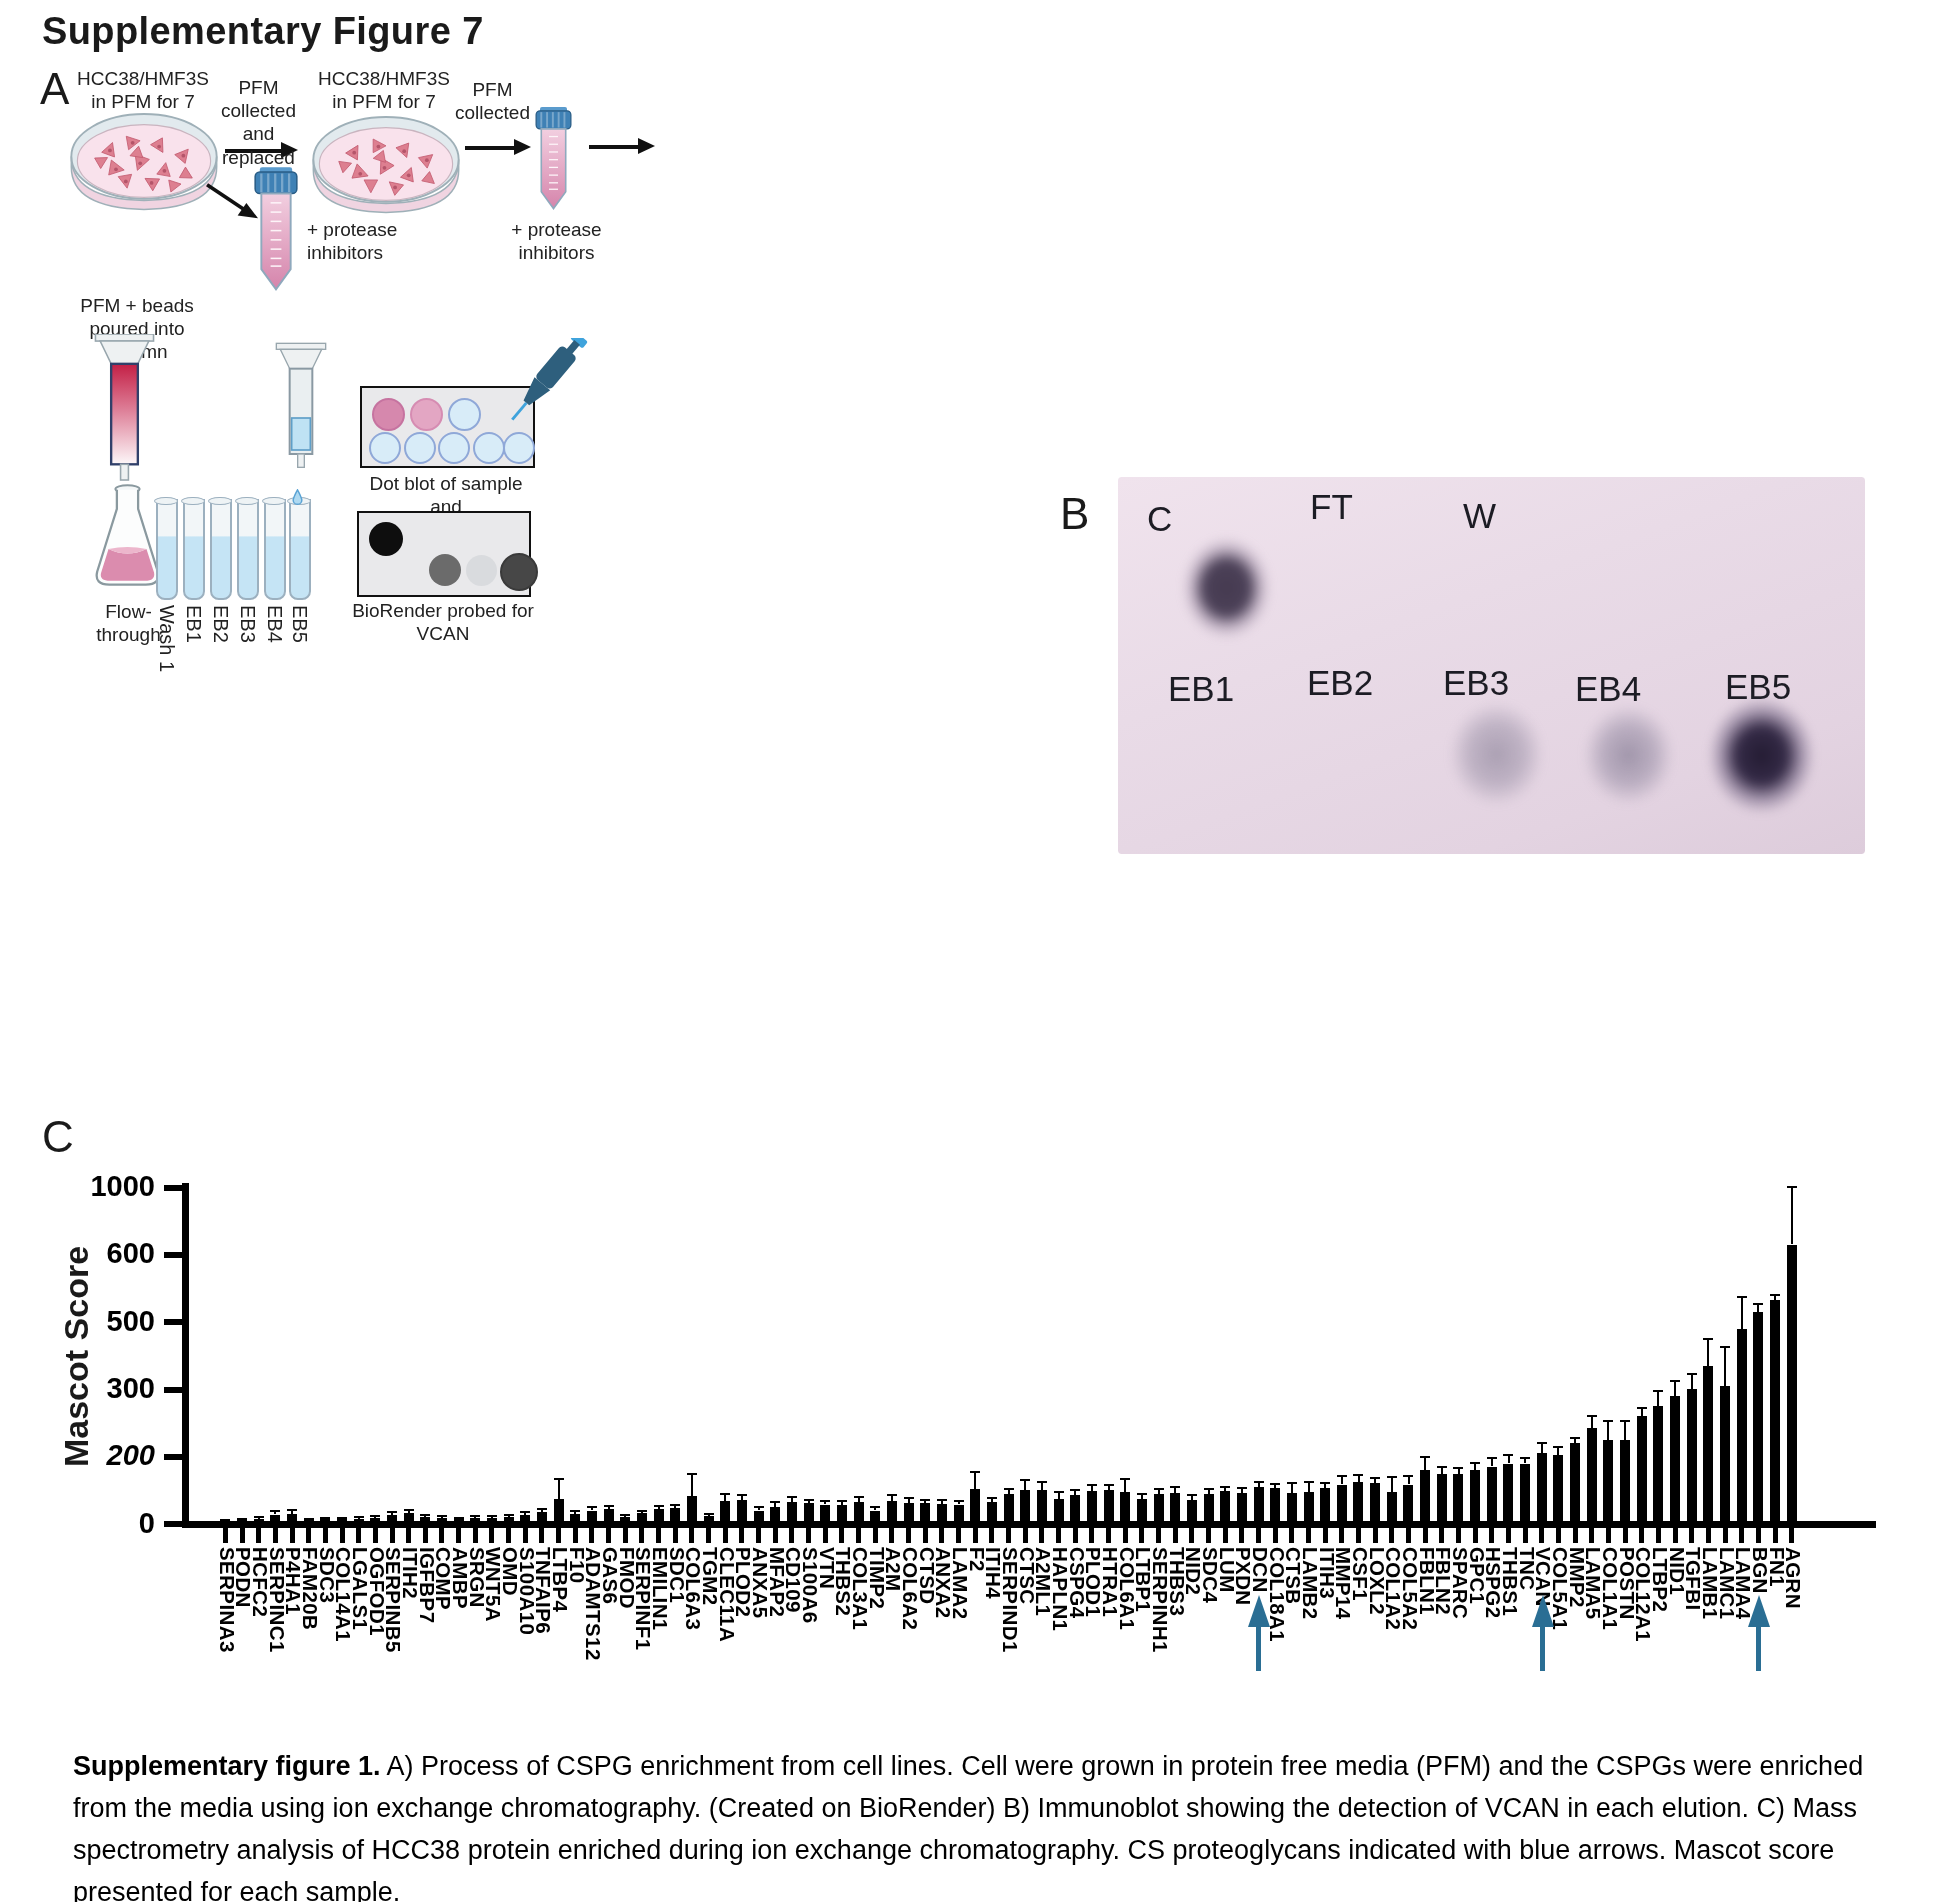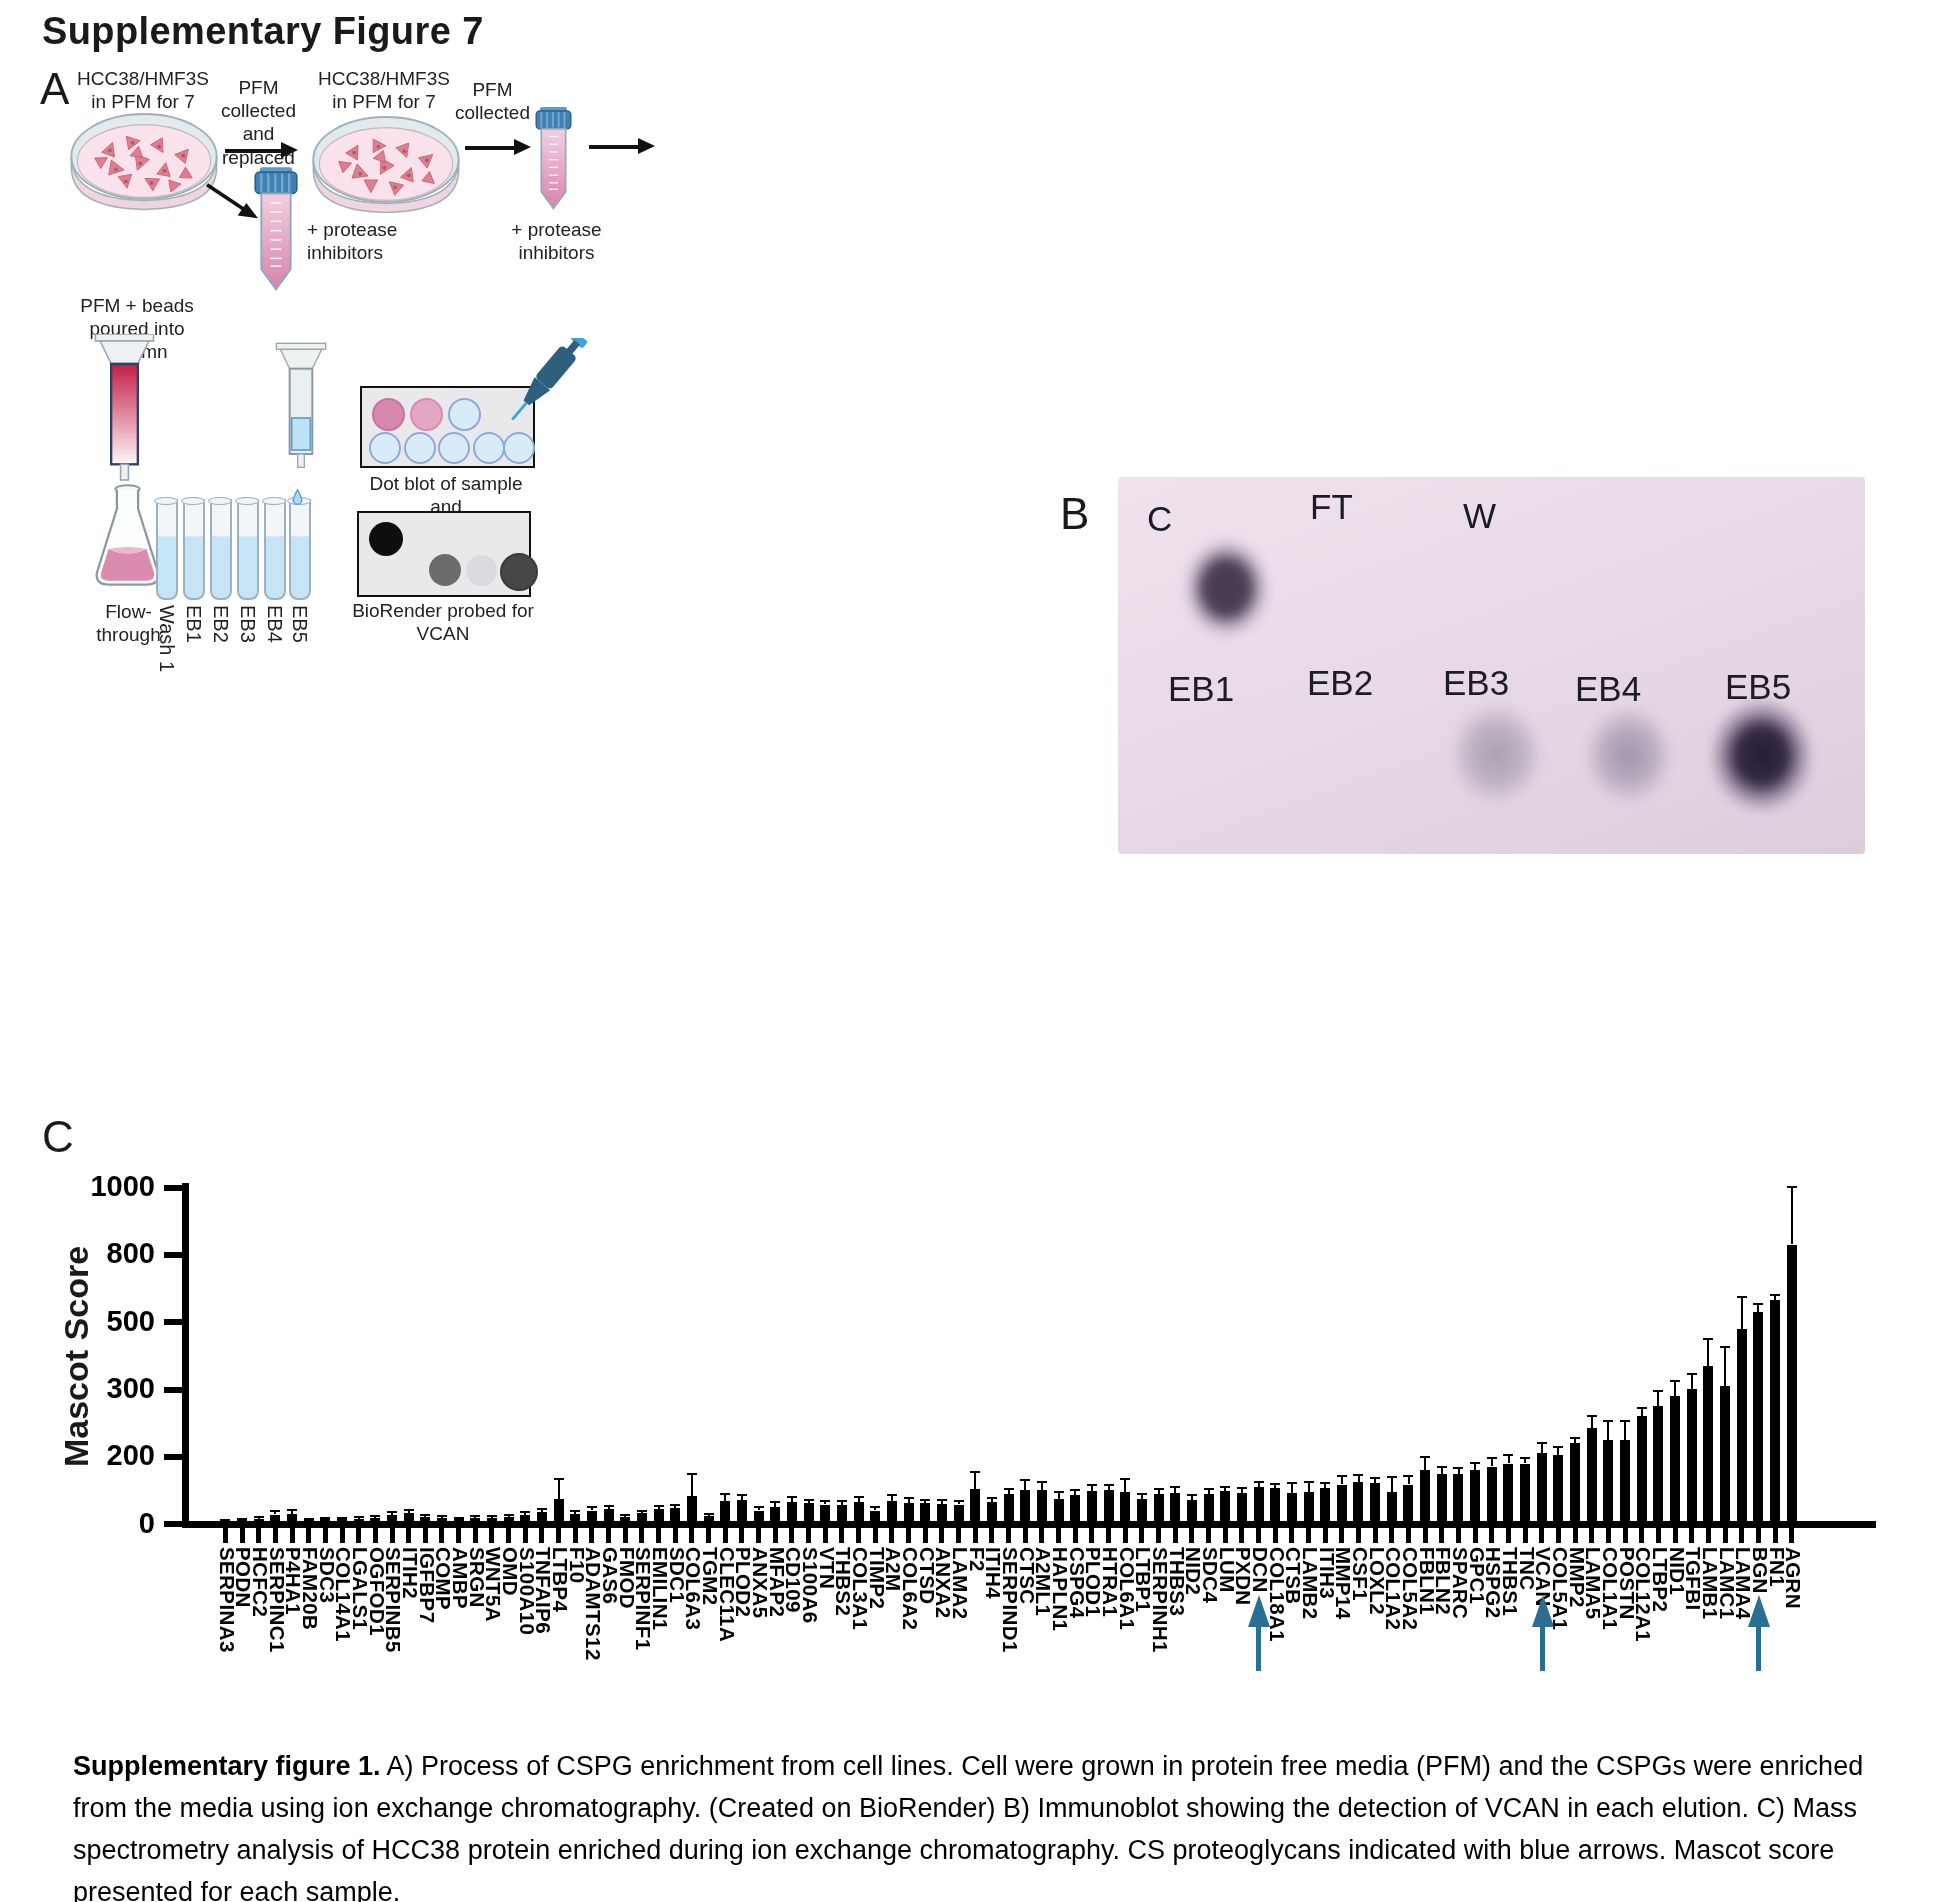--- a/index.html
+++ b/index.html
@@ -307,27 +307,27 @@
   <div class="abs ylab" style="left:-71px;top:1338px;width:293px;height:37px;text-align:center;transform:rotate(-90deg);">Mascot Score</div>
 
   <div class="abs axis" style="left:182px;top:1183px;width:6.6px;height:345px;"></div>
 
   <div class="abs axis" style="left:182px;top:1521px;width:1694px;height:6.6px;"></div>
 
   <div class="abs" id="plot" style="left:0;top:0;width:1936px;height:1903px;">
       <div class="ytick" style="left: 164px; top: 1521px; width: 19px; height: 5.9px;"></div>
       <div class="ytick-label" style="left: 44px; top: 1507px; width: 111px; height: 35px;">0</div>
       <div class="ytick" style="left: 164px; top: 1454px; width: 19px; height: 5.9px;"></div>
-      <div class="ytick-label" style="left: 44px; top: 1439px; width: 111px; height: 35px;">200</div>
+      <div class="ytick-label" style="left: 44px; top: 1439px; width: 111px; height: 35px; font-style: italic;">200</div>
       <div class="ytick" style="left: 164px; top: 1387px; width: 19px; height: 5.9px;"></div>
       <div class="ytick-label" style="left: 44px; top: 1372px; width: 111px; height: 35px;">300</div>
       <div class="ytick" style="left: 164px; top: 1319px; width: 19px; height: 5.9px;"></div>
       <div class="ytick-label" style="left: 44px; top: 1305px; width: 111px; height: 35px;">500</div>
       <div class="ytick" style="left: 164px; top: 1252px; width: 19px; height: 5.9px;"></div>
-      <div class="ytick-label" style="left: 44px; top: 1237px; width: 111px; height: 35px;">800</div>
+      <div class="ytick-label" style="left: 44px; top: 1237px; width: 111px; height: 35px;">600</div>
       <div class="ytick" style="left: 164px; top: 1185px; width: 19px; height: 5.9px;"></div>
       <div class="ytick-label" style="left: 44px; top: 1170px; width: 111px; height: 35px;">1000</div>
       <div class="bar" style="left: 220px; top: 1521px; width: 10.2px; height: 3.4px;"></div>
       <div class="err-line" style="left: 224px; top: 1520px; width: 2.2px; height: 1px;"></div>
       <div class="err-cap" style="left: 220px; top: 1519px; width: 10.2px; height: 2.2px;"></div>
       <div class="xtick" style="left: 223px; top: 1527px; width: 5.1px; height: 16px;"></div>
       <div class="xlabel" style="left: 214px; top: 1547px; width: 23.4px; height: 184px;">SERPINA3</div>
       <div class="bar" style="left: 237px; top: 1520px; width: 10.2px; height: 4px;"></div>
       <div class="err-line" style="left: 241px; top: 1519px; width: 2.2px; height: 1px;"></div>
       <div class="err-cap" style="left: 237px; top: 1518px; width: 10.2px; height: 2.2px;"></div>

